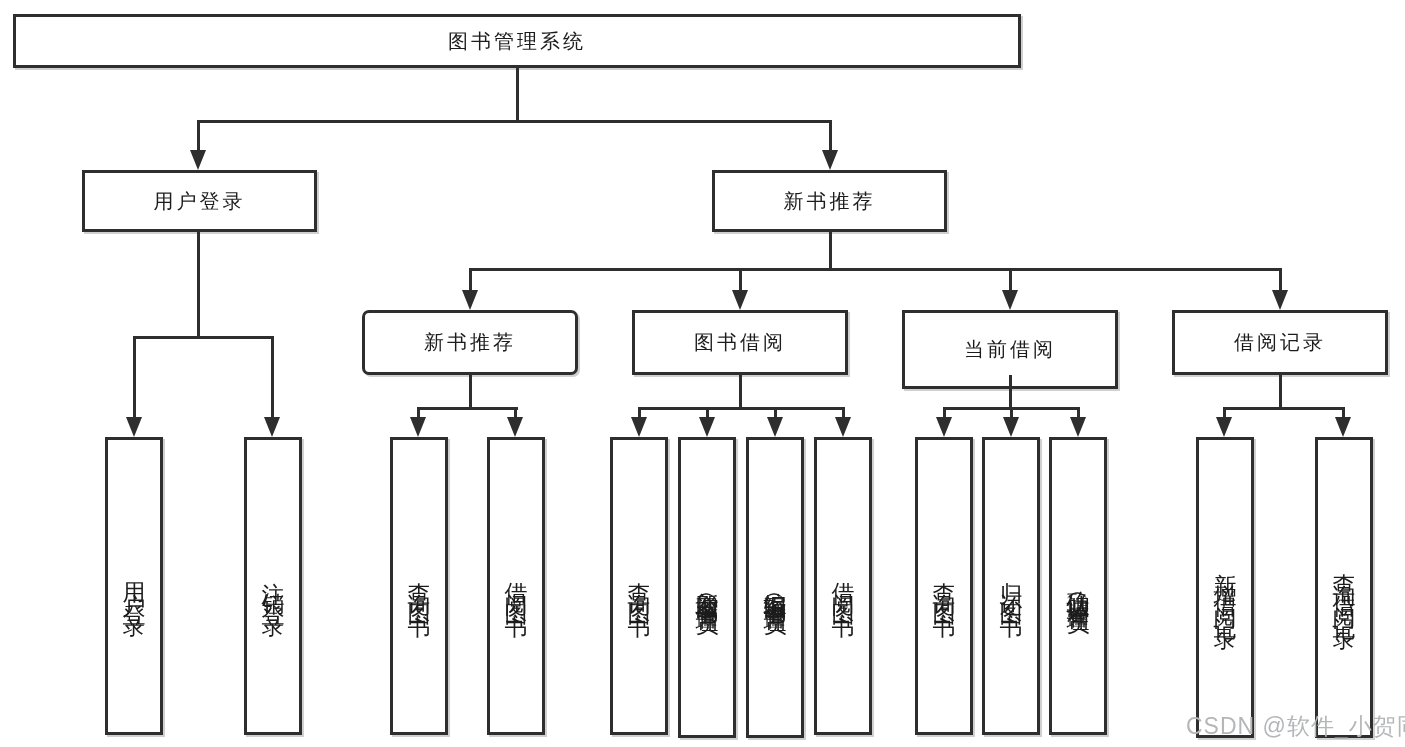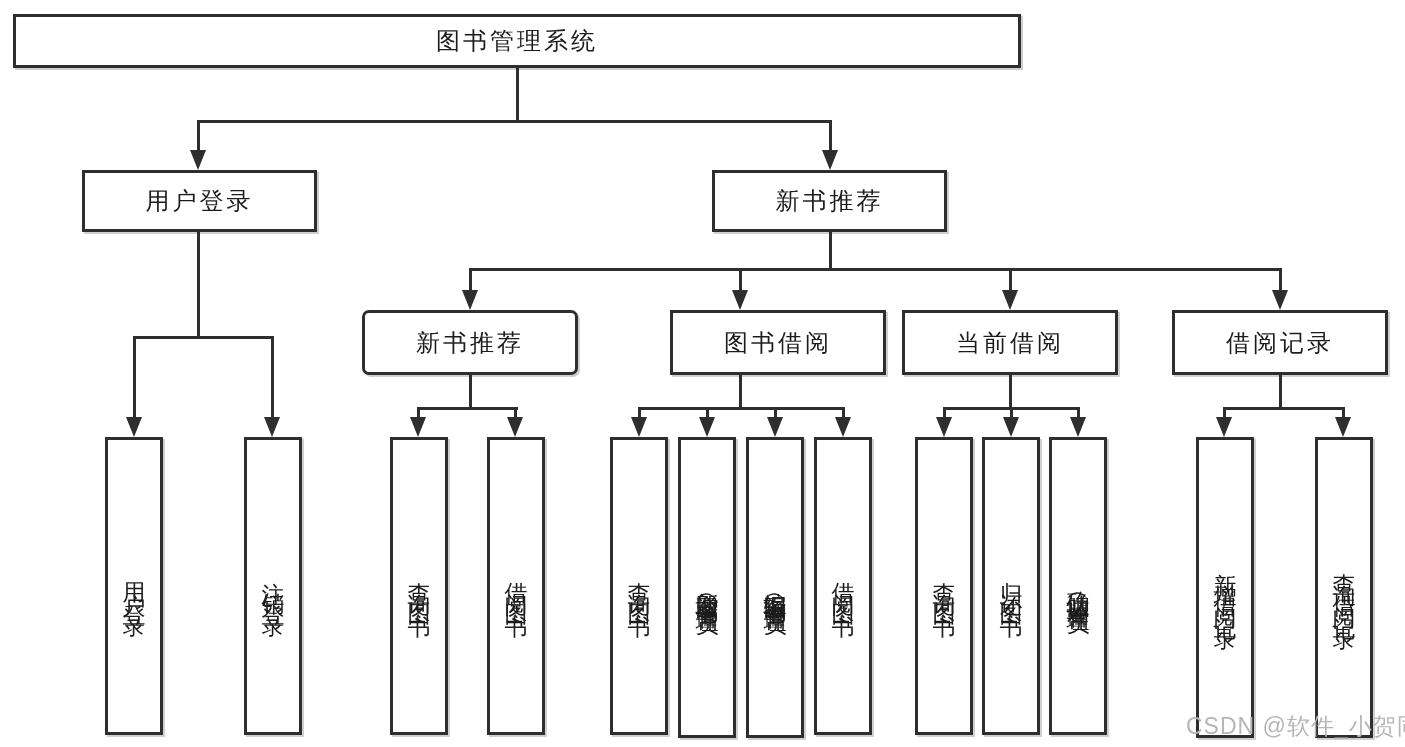--- a/index.html
+++ b/index.html
@@ -16,21 +16,21 @@
     box-sizing: border-box;
     border: 3px solid #2e2e2e;
     background: #ffffff;
     color: #1c1c1c;
     display: flex;
     align-items: center;
     justify-content: center;
     box-shadow: 2px 2px 0 rgba(120,120,120,0.35);
   }
   .hbox {
-    font-size: 24px;
+    font-size: 20px;
     letter-spacing: 3px;
     text-align: center;
     white-space: nowrap;
   }
   .vbox {
     writing-mode: vertical-lr;
     text-orientation: mixed;
     font-size: 23px;
     letter-spacing: 11px;
     line-height: 1;
@@ -85,22 +85,22 @@
   <div class="vline" style="left:469px; top:268px; height:24px;"></div>
   <div class="arrow" style="left:462px; top:290px;"></div>
   <div class="vline" style="left:739px; top:268px; height:24px;"></div>
   <div class="arrow" style="left:732px; top:290px;"></div>
   <div class="vline" style="left:1009px; top:268px; height:24px;"></div>
   <div class="arrow" style="left:1002px; top:290px;"></div>
   <div class="vline" style="left:1279px; top:268px; height:24px;"></div>
   <div class="arrow" style="left:1272px; top:290px;"></div>
 
   <div class="box hbox" style="left:362px; top:310px; width:216px; height:65px;border-radius:7px;">新书推荐</div>
-  <div class="box hbox" style="left:632px; top:310px; width:216px; height:65px;margin-left:38px;">图书借阅</div>
-  <div class="box hbox" style="left:902px; top:310px; width:216px; height:65px;">当前借阅</div>
+  <div class="box hbox" style="left:632px; top:310px; width:216px; height:65px;">图书借阅</div>
+  <div class="box hbox" style="left:902px; top:310px; width:216px; height:79px;">当前借阅</div>
   <div class="box hbox" style="left:1172px; top:310px; width:216px; height:65px;">借阅记录</div>
 
   <div class="vline" style="left:469px; top:375px; height:34px;"></div>
   <div class="hline" style="left:417px; top:407px; width:101px;"></div>
   <div class="vline" style="left:417px; top:407px; height:12px;"></div>
   <div class="arrow" style="left:410px; top:417px;"></div>
   <div class="vline" style="left:514px; top:407px; height:12px;"></div>
   <div class="arrow" style="left:507px; top:417px;"></div>
 
   <div class="vline" style="left:739px; top:375px; height:34px;"></div>

